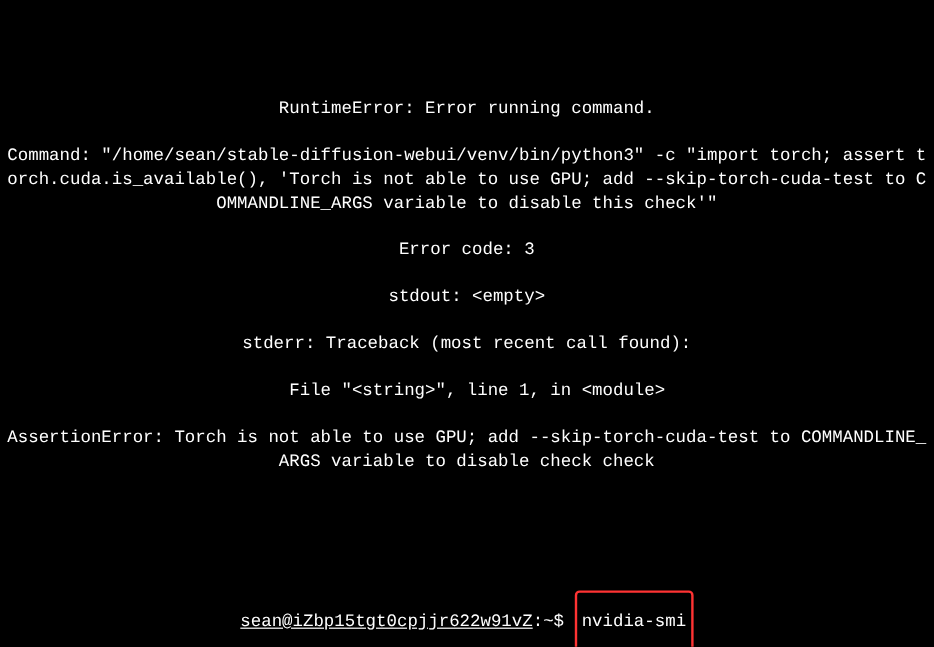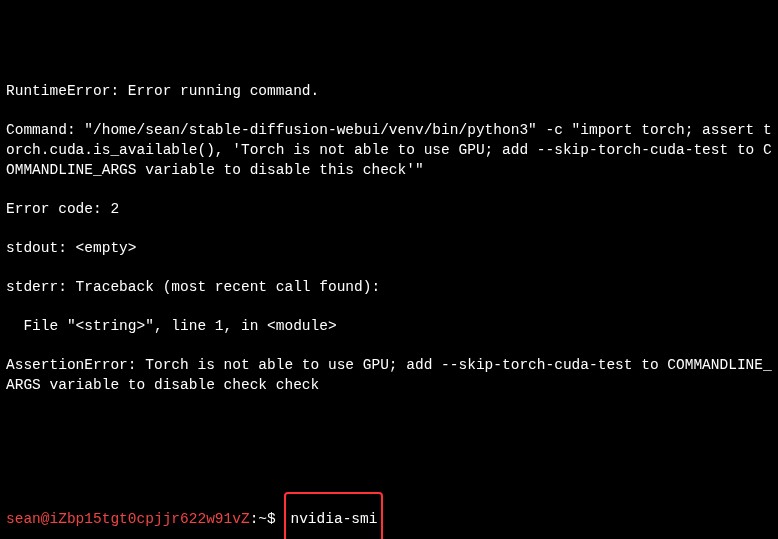--- a/index.html
+++ b/index.html
@@ -1,37 +1,39 @@
 <!DOCTYPE html>
 <html><head>
   <meta charset="utf-8">
   <style>
     * {
       margin: 0;
       padding: 0;
       box-sizing: border-box;
+      text-align: center;
     }
     body {
       background: #000000;
       color: #ffffff;
       font-family: 'Courier New', Consolas, monospace;
       font-size: 14.5px;
       line-height: 1.35;
       padding: 4px 6px;
       width: 778px;
       height: 539px;
       overflow: hidden;
       white-space: pre-wrap;
       word-break: break-all;
     }
     .line {
       display: block;
     }
     .prompt-user {
-      color: #ef4444;
+      color: #ffffff;
+      text-decoration: underline;
     }
     .prompt-path {
       color: #ffffff;
     }
     .highlight-box {
       border: 2px solid #ff3333;
       border-radius: 4px;
       padding: 16px 4px;
       display: inline-block;
       color: #ffffff;
@@ -40,21 +42,21 @@
       height: 19px;
     }
   </style>
 </head>
 <body>
 
 
 
 <span class="line">RuntimeError: Error running command.</span>
 <span class="line">Command: "/home/sean/stable-diffusion-webui/venv/bin/python3" -c "import torch; assert torch.cuda.is_available(), 'Torch is not able to use GPU; add --skip-torch-cuda-test to COMMANDLINE_ARGS variable to disable this check'"</span>
-<span class="line">Error code: 2</span>
+<span class="line">Error code: 3</span>
 <span class="line">stdout: &lt;empty&gt;</span>
 <span class="line">stderr: Traceback (most recent call found):</span>
 <span class="line">  File "&lt;string&gt;", line 1, in &lt;module&gt;</span>
 <span class="line">AssertionError: Torch is not able to use GPU; add --skip-torch-cuda-test to COMMANDLINE_ARGS variable to disable check check</span>
 <div class="spacer"></div>
 <div class="spacer"></div>
 <span class="line"><span class="prompt-user">sean@iZbp15tgt0cpjjr622w91vZ</span><span class="prompt-path">:~$ </span><span class="highlight-box">nvidia-smi</span></span>
 <span class="line">Command 'nvidia-smi' not found, but can be installed with:</span>
 
 

